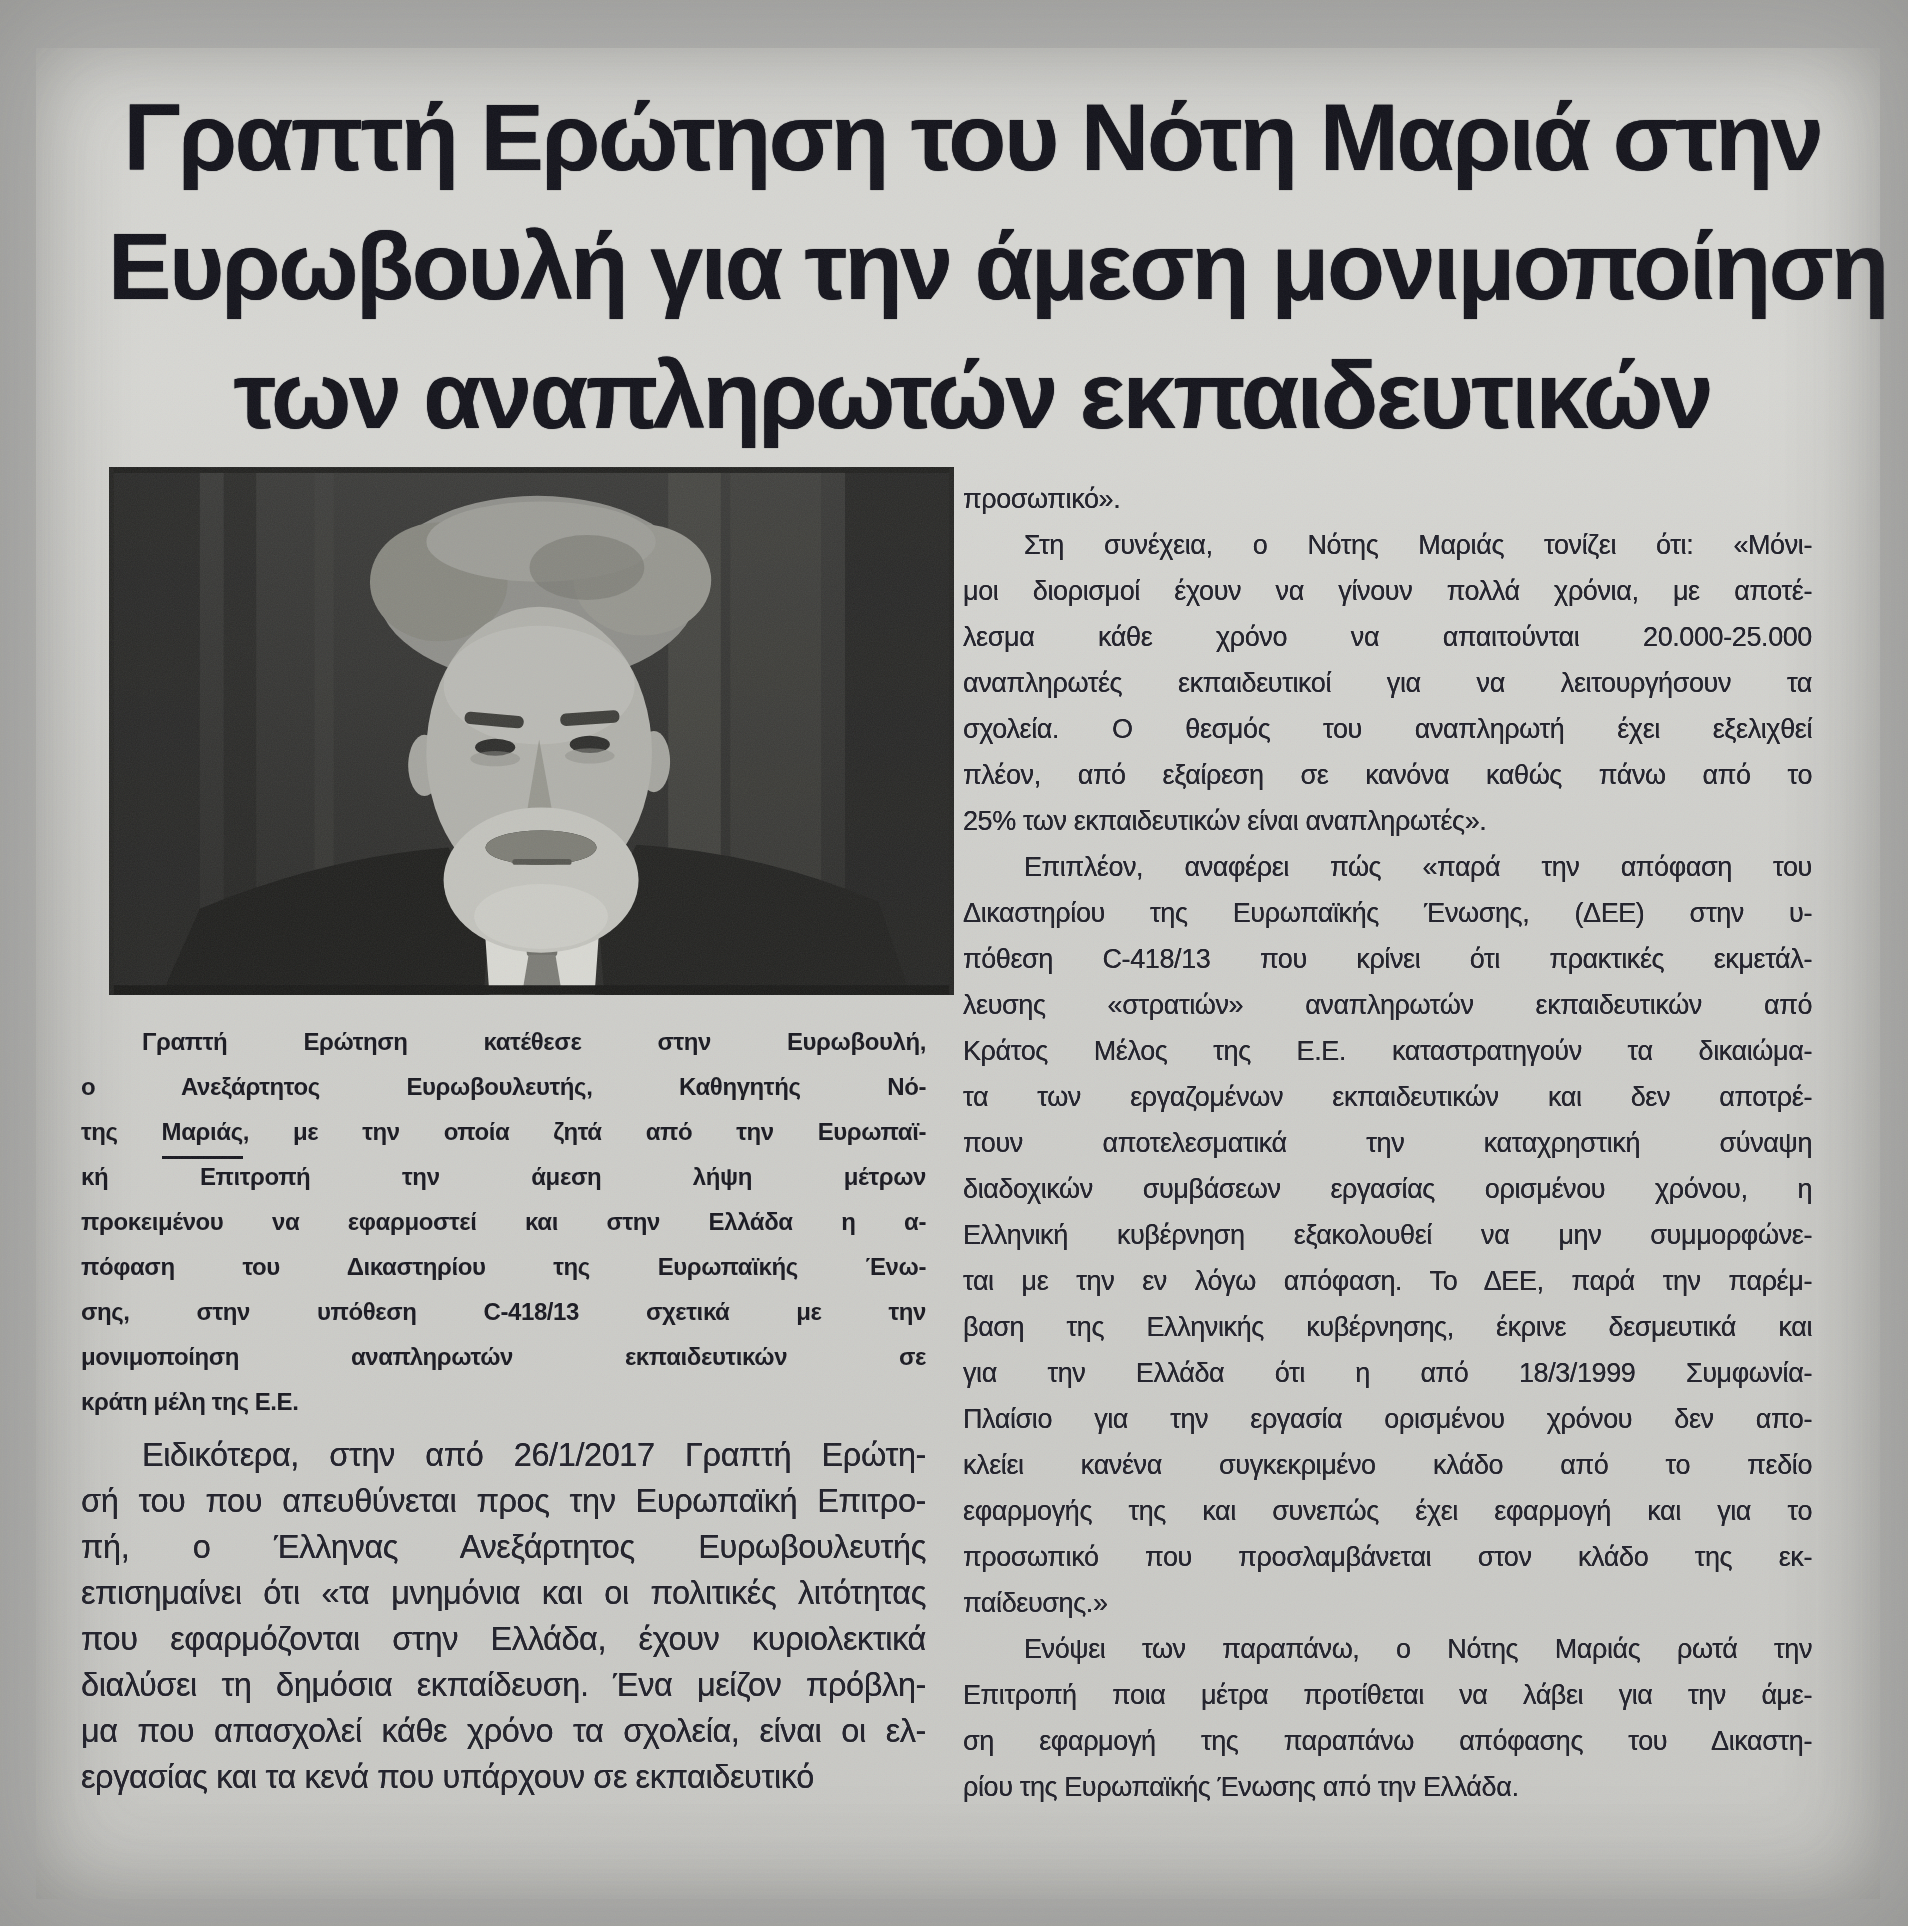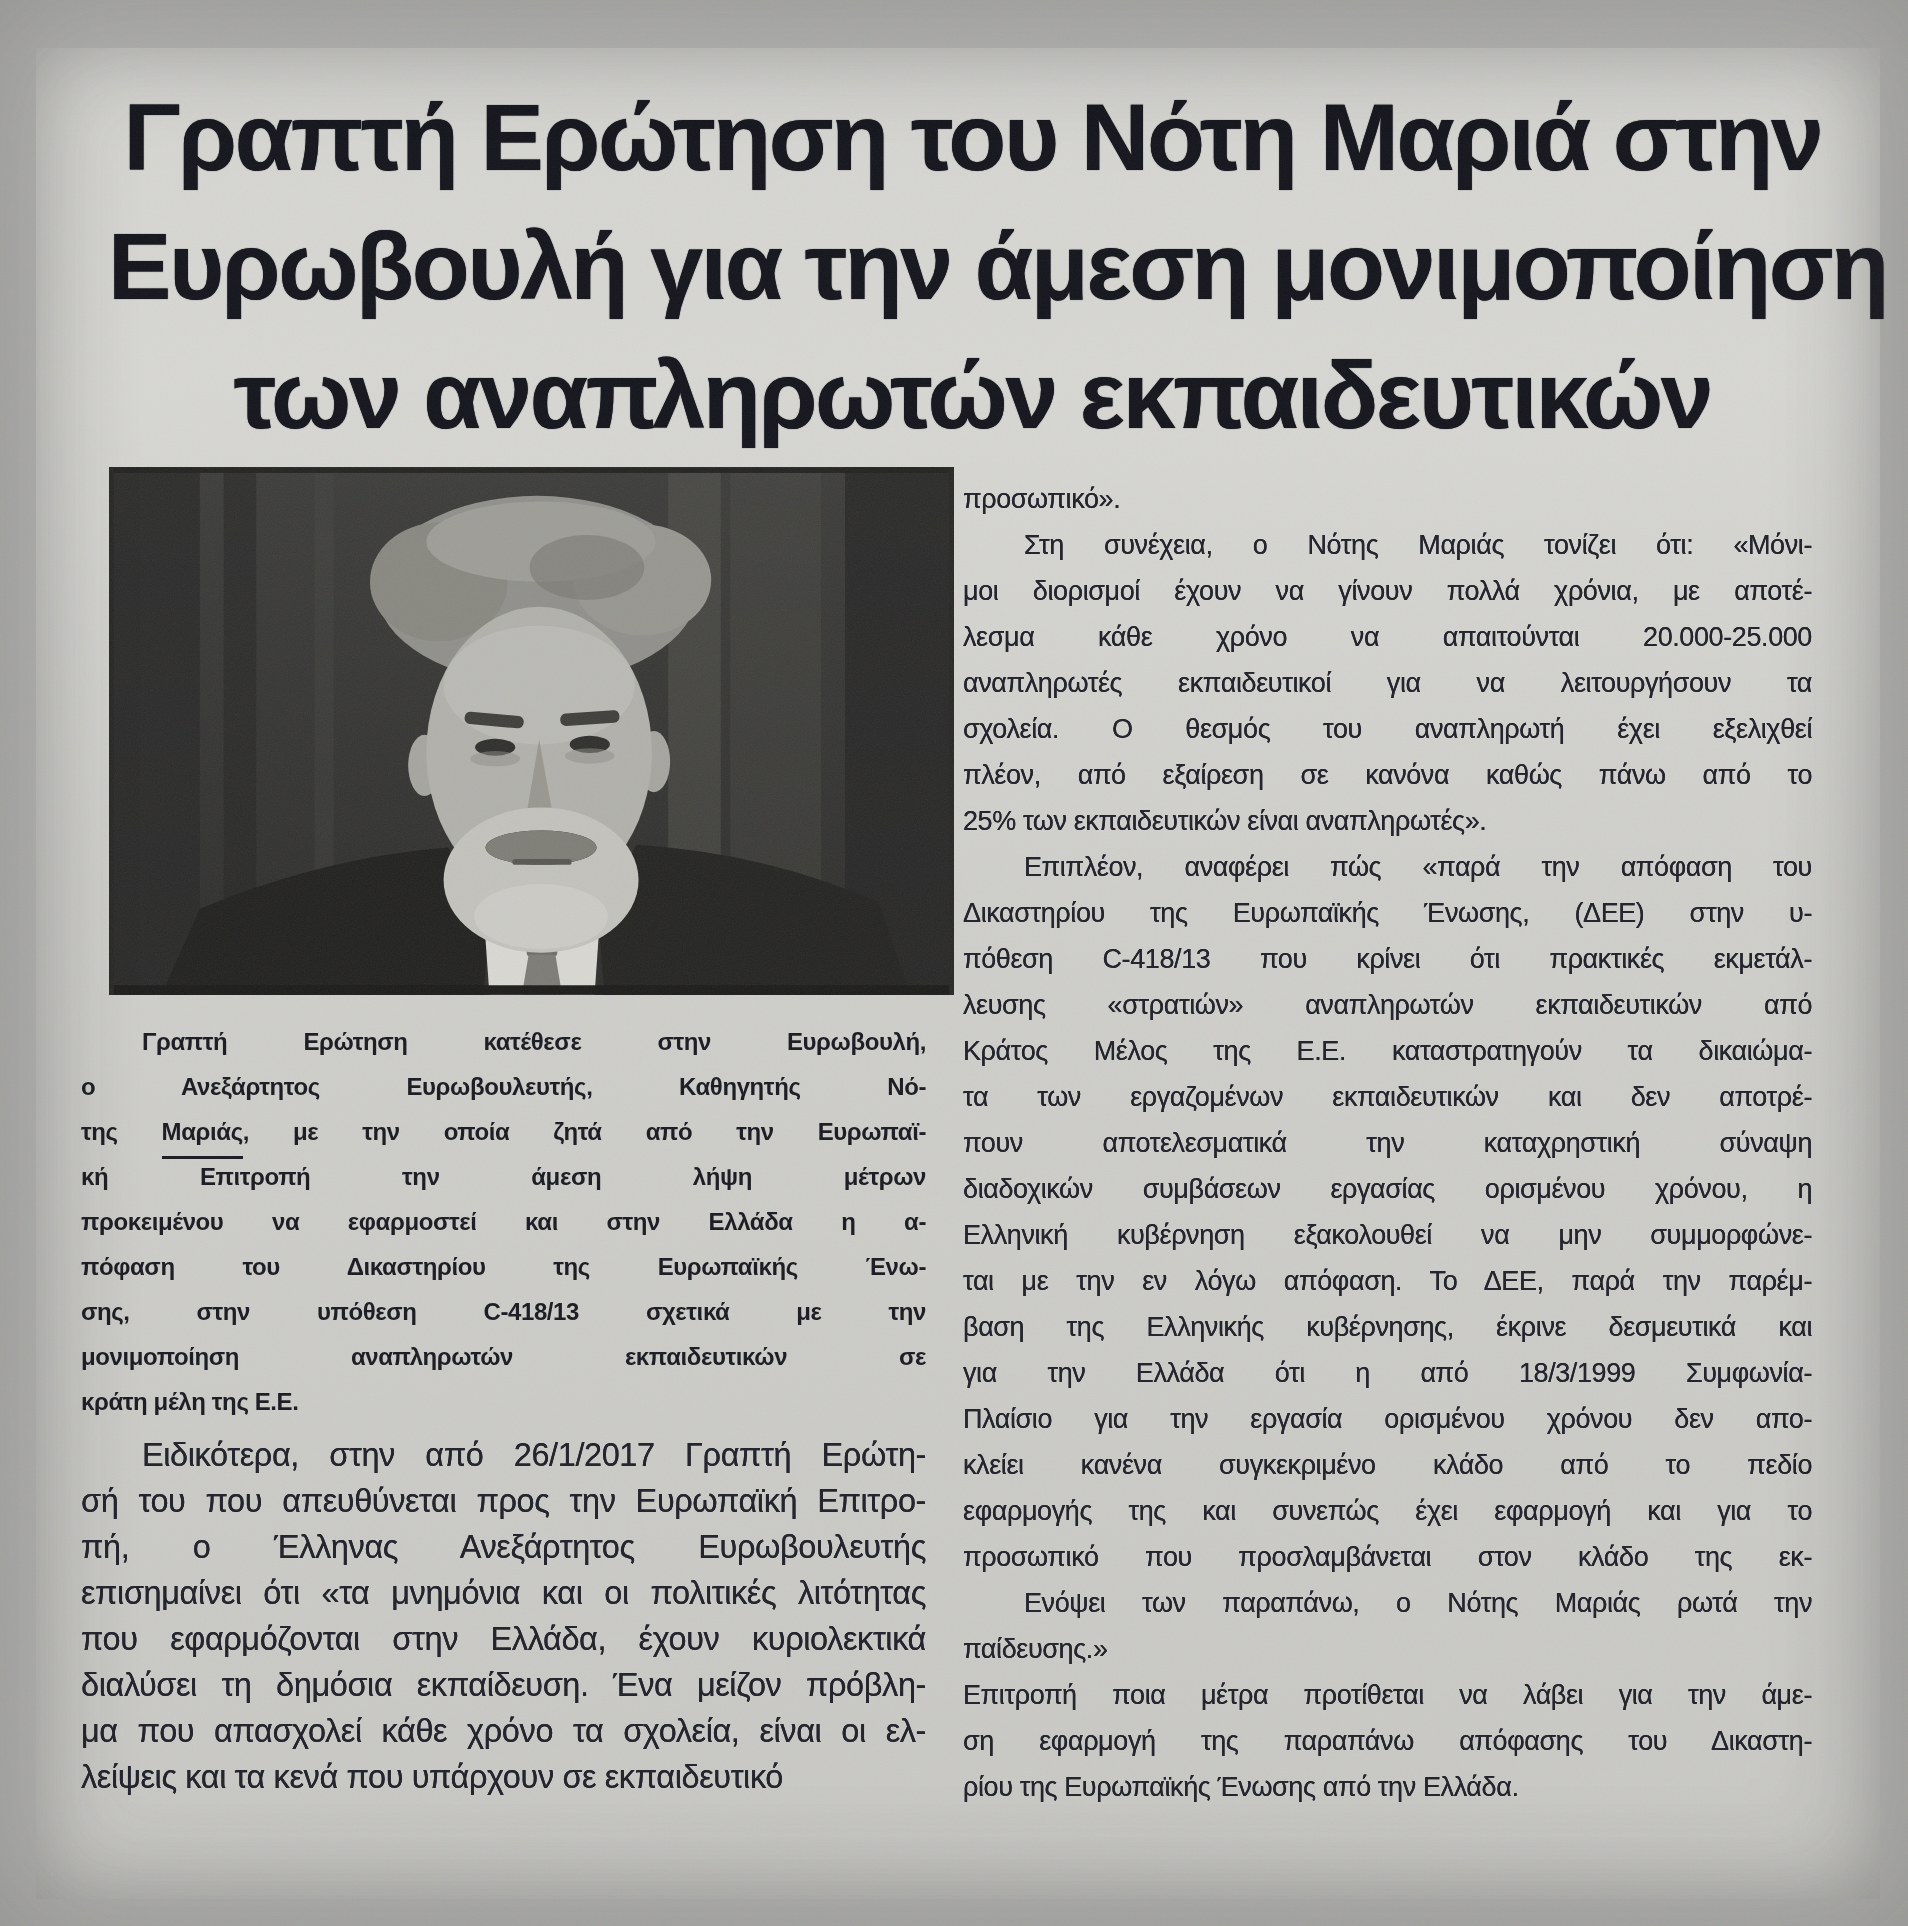--- a/index.html
+++ b/index.html
@@ -147,21 +147,21 @@
       </div>
 
     <div class="col left-body">
         <div class="line ind">Ειδικότερα, στην από 26/1/2017 Γραπτή Ερώτη-</div>
         <div class="line">σή του που απευθύνεται προς την Ευρωπαϊκή Επιτρο-</div>
         <div class="line">πή, ο Έλληνας Ανεξάρτητος Ευρωβουλευτής</div>
         <div class="line">επισημαίνει ότι «τα μνημόνια και οι πολιτικές λιτότητας</div>
         <div class="line">που εφαρμόζονται στην Ελλάδα, έχουν κυριολεκτικά</div>
         <div class="line">διαλύσει τη δημόσια εκπαίδευση. Ένα μείζον πρόβλη-</div>
         <div class="line">μα που απασχολεί κάθε χρόνο τα σχολεία, είναι οι ελ-</div>
-        <div class="line end">λείψεις και τα κενά που υπάρχουν σε εκπαιδευτικό</div>
+        <div class="line end">εργασίας και τα κενά που υπάρχουν σε εκπαιδευτικό</div>
       </div>
 
     <div class="col right-body">
         <div class="line end">προσωπικό».</div>
         <div class="line ind">Στη συνέχεια, ο Νότης Μαριάς τονίζει ότι: «Μόνι-</div>
         <div class="line">μοι διορισμοί έχουν να γίνουν πολλά χρόνια, με αποτέ-</div>
         <div class="line">λεσμα κάθε χρόνο να απαιτούνται 20.000-25.000</div>
         <div class="line">αναπληρωτές εκπαιδευτικοί για να λειτουργήσουν τα</div>
         <div class="line">σχολεία. Ο θεσμός του αναπληρωτή έχει εξελιχθεί</div>
         <div class="line">πλέον, από εξαίρεση σε κανόνα καθώς πάνω από το</div>
@@ -175,22 +175,22 @@
         <div class="line">πουν αποτελεσματικά την καταχρηστική σύναψη</div>
         <div class="line">διαδοχικών συμβάσεων εργασίας ορισμένου χρόνου, η</div>
         <div class="line">Ελληνική κυβέρνηση εξακολουθεί να μην συμμορφώνε-</div>
         <div class="line">ται με την εν λόγω απόφαση. Το ΔΕΕ, παρά την παρέμ-</div>
         <div class="line">βαση της Ελληνικής κυβέρνησης, έκρινε δεσμευτικά και</div>
         <div class="line">για την Ελλάδα ότι η από 18/3/1999 Συμφωνία-</div>
         <div class="line">Πλαίσιο για την εργασία ορισμένου χρόνου δεν απο-</div>
         <div class="line">κλείει κανένα συγκεκριμένο κλάδο από το πεδίο</div>
         <div class="line">εφαρμογής της και συνεπώς έχει εφαρμογή και για το</div>
         <div class="line">προσωπικό που προσλαμβάνεται στον κλάδο της εκ-</div>
+        <div class="line end">παίδευσης.»</div>
         <div class="line ind">Ενόψει των παραπάνω, ο Νότης Μαριάς ρωτά την</div>
-        <div class="line end">παίδευσης.»</div>
         <div class="line">Επιτροπή ποια μέτρα προτίθεται να λάβει για την άμε-</div>
         <div class="line">ση εφαρμογή της παραπάνω απόφασης του Δικαστη-</div>
         <div class="line end">ρίου της Ευρωπαϊκής Ένωσης από την Ελλάδα.</div>
       </div>
 
   </div>
   <div class="vignette"></div>
 
   <svg class="noise" width="1909" height="1926" viewBox="0 0 1997 2015">
     <filter id="pnoise">

